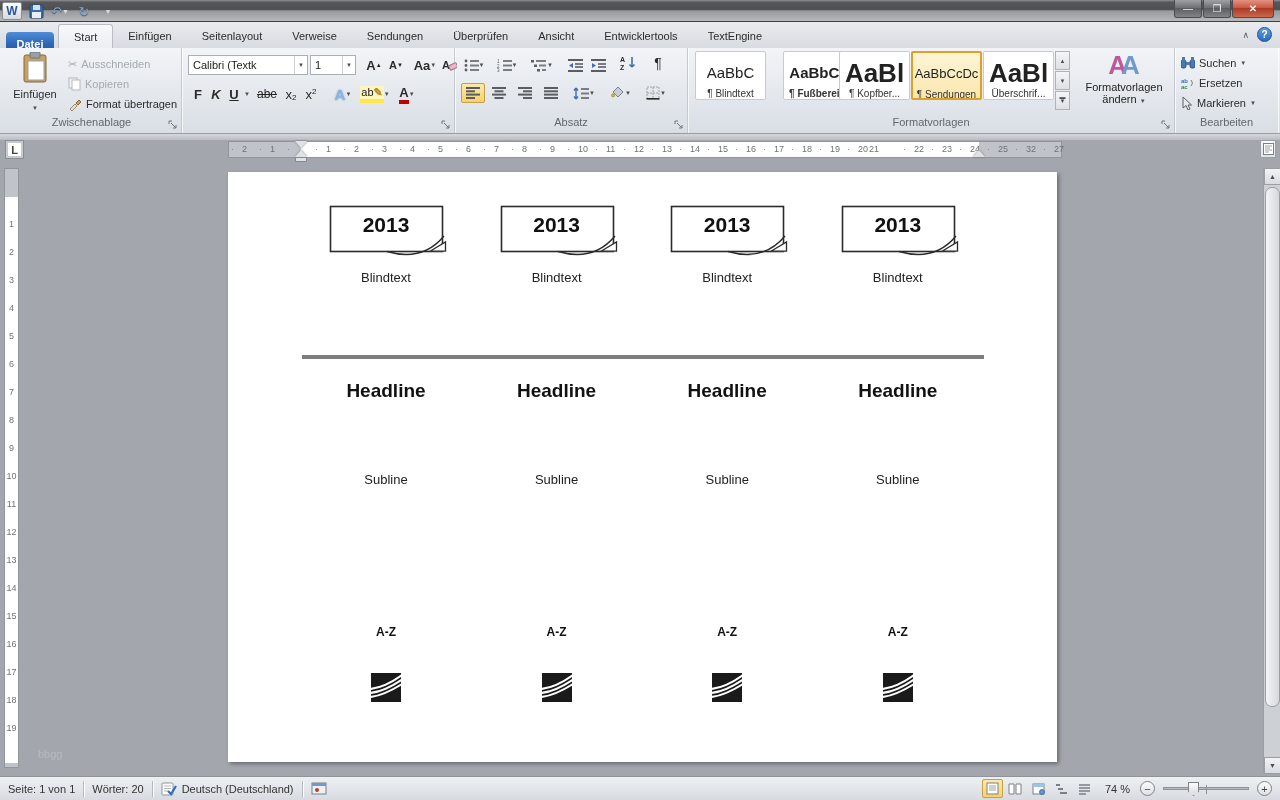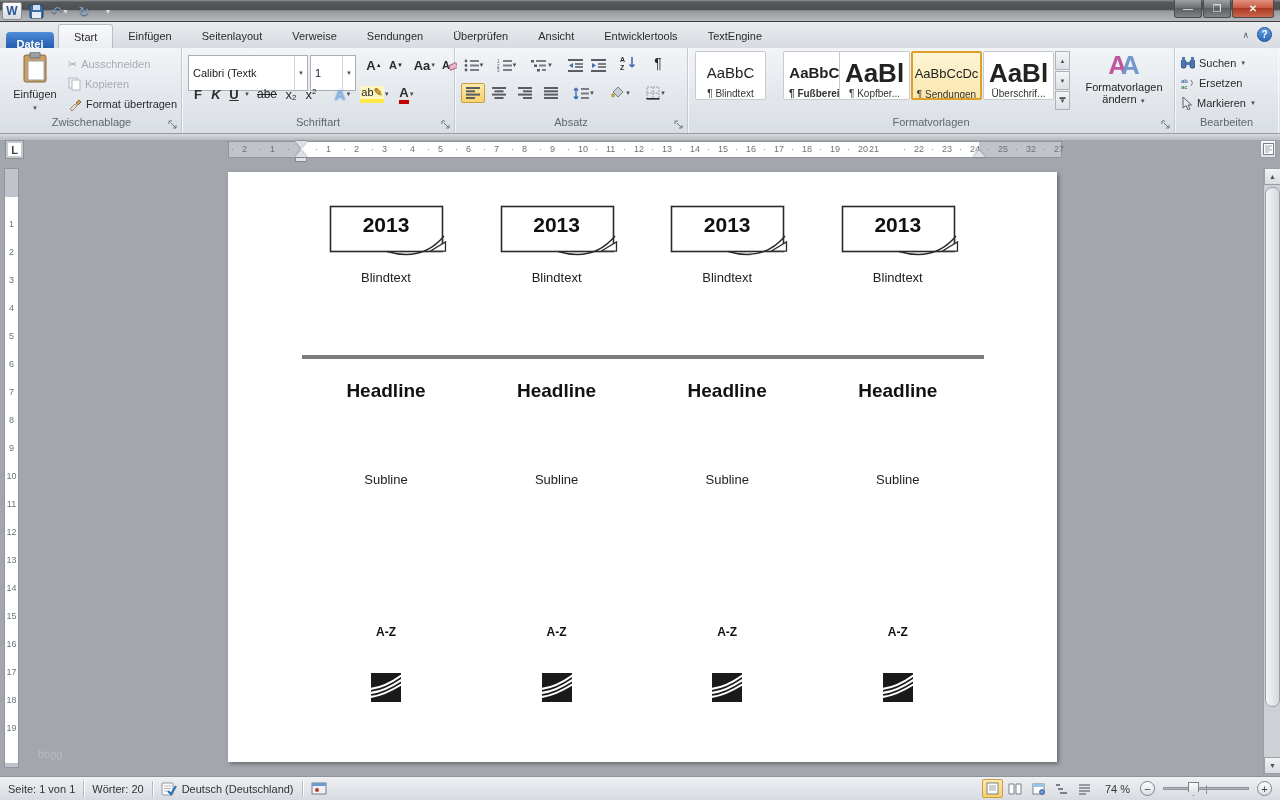--- a/index.html
+++ b/index.html
@@ -60,21 +60,21 @@
   
   #g-clipboard { left:2px; width:180px; }
   #paste-btn { position:absolute; left:8px; top:4px; width:50px; height:64px; text-align:center; }
   #paste-btn .rbtn-label { display:block; margin-top:2px; }
   #cut-btn { position:absolute; left:64px; top:6px; }
   #copy-btn { position:absolute; left:64px; top:26px; }
   #fmtpaint-btn { position:absolute; left:64px; top:46px; }
 
   
   #g-font { left:182px; width:273px; }
-  .combo { position:absolute; height:36px; background:#fff; border:1px solid #a9aeb6;
+  .combo { position:absolute; height:20px; background:#fff; border:1px solid #a9aeb6;
     display:flex; align-items:center; font-size:11px; }
   .combo .val { flex:1; padding-left:4px; white-space:nowrap; overflow:hidden; }
   .combo .drop { width:13px; height:100%; display:flex; align-items:center; justify-content:center;
     color:#4b4f55; font-size:6px; border-left:1px solid #d0d4da; }
   #font-name-combo { left:6px; top:7px; width:120px; }
   #font-size-combo { left:128px; top:7px; width:46px; }
   .iconbtn { position:absolute; height:20px; display:flex; align-items:center; justify-content:center; }
   .fx { font-size:13px; font-weight:bold; color:#2b2b2b; }
 
   
@@ -315,21 +315,20 @@
         <span class="caret">▼</span>
       </div>
     <div class="iconbtn" style="left:178px;top:36px;width:30px">
       <span style="font-size:11px;border-bottom:4px solid #ffe94a;background:#fdf6c0;padding:0 1px">ab<b style="color:#b58a2a">✎</b></span>
         <span class="caret">▼</span>
       </div>
     <div class="iconbtn" style="left:212px;top:36px;width:26px">
       <span class="fx" style="border-bottom:4px solid #c00000">A</span>
         <span class="caret">▼</span>
       </div>
-    <div class="gfooter">Schriftart</div>
     <span class="launcher">
       <svg width="10" height="10" viewBox="0 0 10 10">
           <path d="M1 4 V1 H4 M3 3 L8 8 M8 5 V8 H5" stroke="#6e747c" fill="none"></path>
         </svg>
     </span>
   </div>
 
   <div class="rgroup" id="g-paragraph">
     <div class="iconbtn" style="left:6px;top:7px;width:26px">
       <svg width="15" height="13" viewBox="0 0 15 13">

